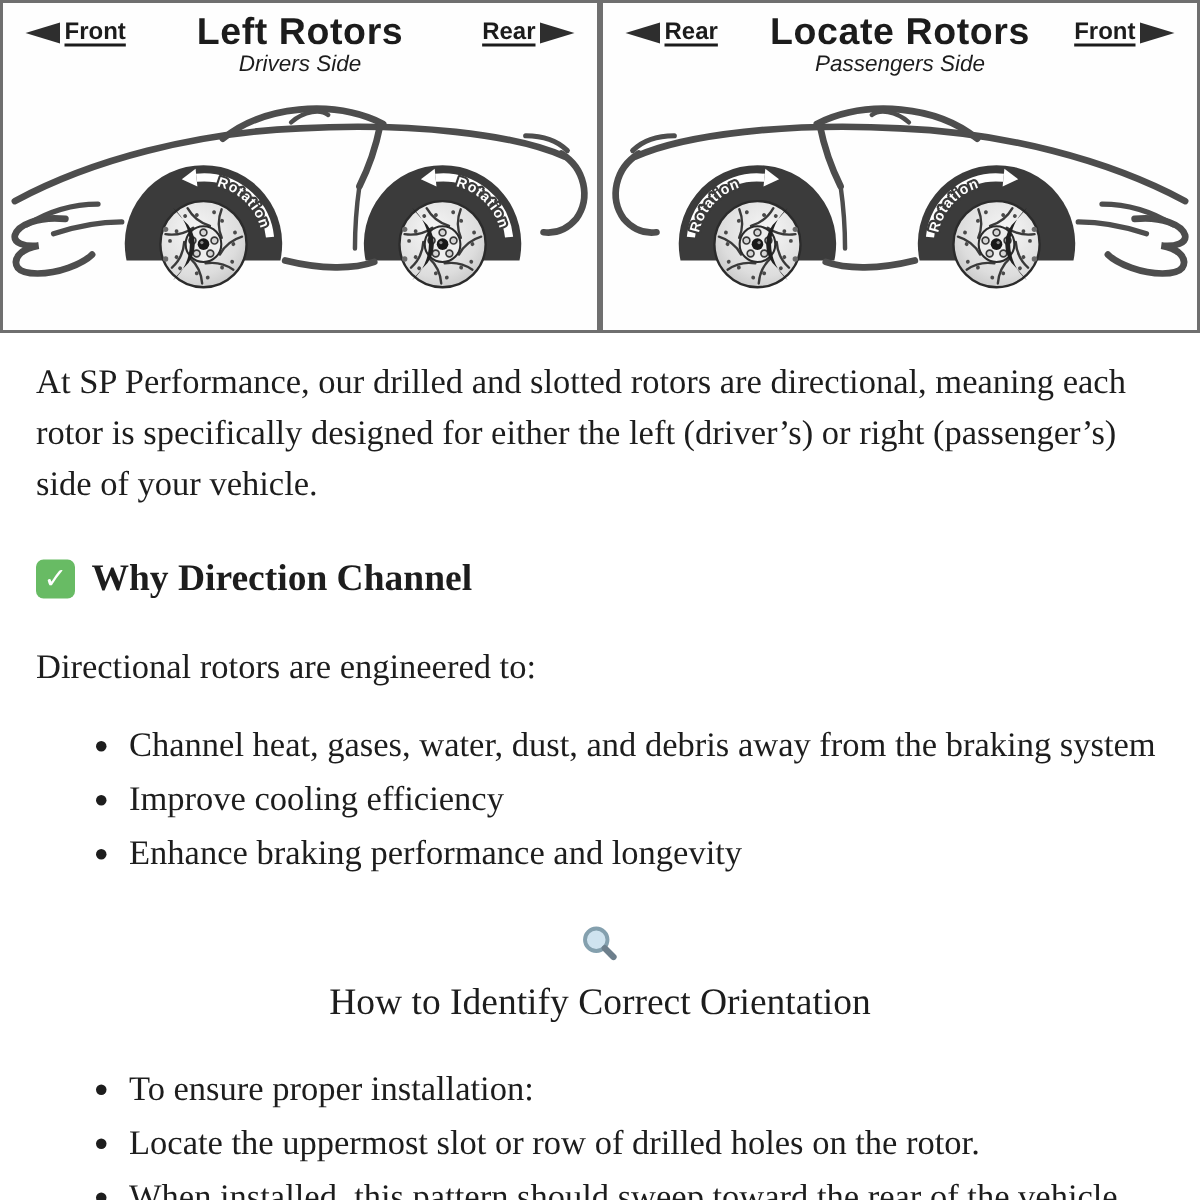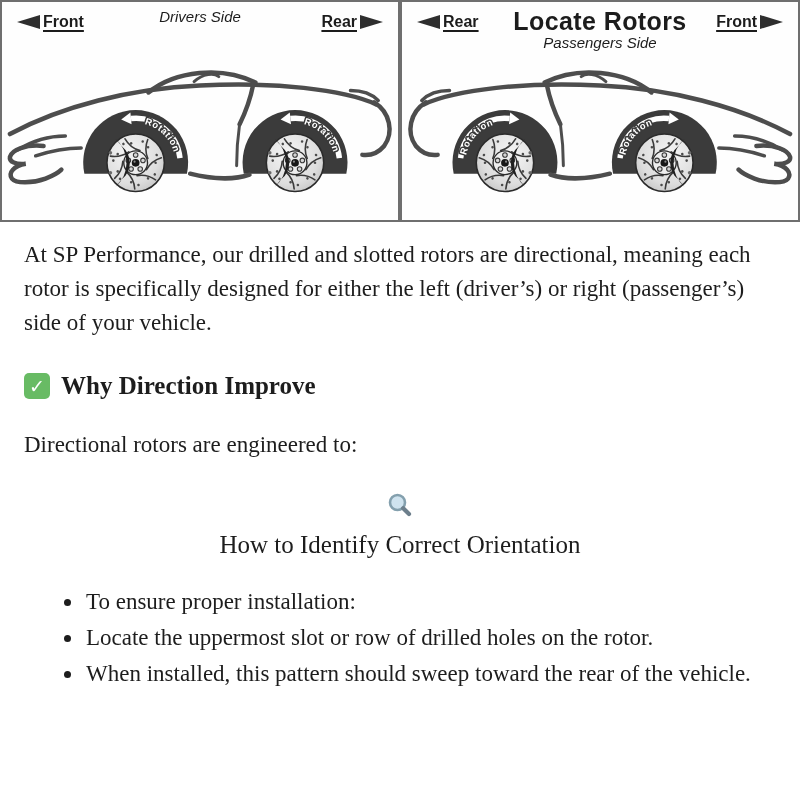--- a/index.html
+++ b/index.html
@@ -124,20 +124,21 @@
 
     <section class="panel">
       <header class="panel-header">
         <div class="dir-label dir-left">
           <svg class="dir-arrow" viewBox="0 0 24 16">
               <polygon points="24,1 1,8 24,15"></polygon>
             </svg>
           <span class="dir-text">Front</span>
         </div>
         <div class="panel-titles">
+          <h1 class="panel-title">Left Rotors</h1>
           <div class="panel-subtitle">Drivers Side</div>
         </div>
         <div class="dir-label dir-right">
           <span class="dir-text">Rear</span>
           <svg class="dir-arrow" viewBox="0 0 24 16">
               <polygon points="0,1 23,8 0,15"></polygon>
             </svg>
         </div>
       </header>
       <svg class="car-svg" viewBox="0 0 400 160">
@@ -181,25 +182,30 @@
       </svg>
     </section>
   </div>
 
   <div class="article">
 
     <p class="intro">At SP Performance, our drilled and slotted rotors are directional, meaning each rotor is specifically designed for either the left (driver’s) or right (passenger’s) side of your vehicle.</p>
 
     <h2 class="sec-h">
       <span class="check-icon">✓</span>
-      <span>Why Direction Improve</span>
+      <span>Why Direction Channel</span>
     </h2>
 
     <p class="lead">Directional rotors are engineered to:</p>
 
+    <ul>
+      <li>Channel heat, gases, water, dust, and debris away from the braking system</li>
+      <li>Improve cooling efficiency</li>
+      <li>Enhance braking performance and longevity</li>
+    </ul>
 
     <h3 class="sec-h">
       <svg class="mag-icon" viewBox="0 0 26 26">
         <circle cx="10.5" cy="10.5" r="7.5" fill="#cfe3ef" stroke="#84a0ae" stroke-width="2.6"></circle>
         <line x1="16.2" y1="16.2" x2="22" y2="22" stroke="#6d7f8c" stroke-width="4.2" stroke-linecap="round"></line>
       </svg>
       <span>How to Identify Correct Orientation</span>
     </h3>
 
     <ul class="second">

